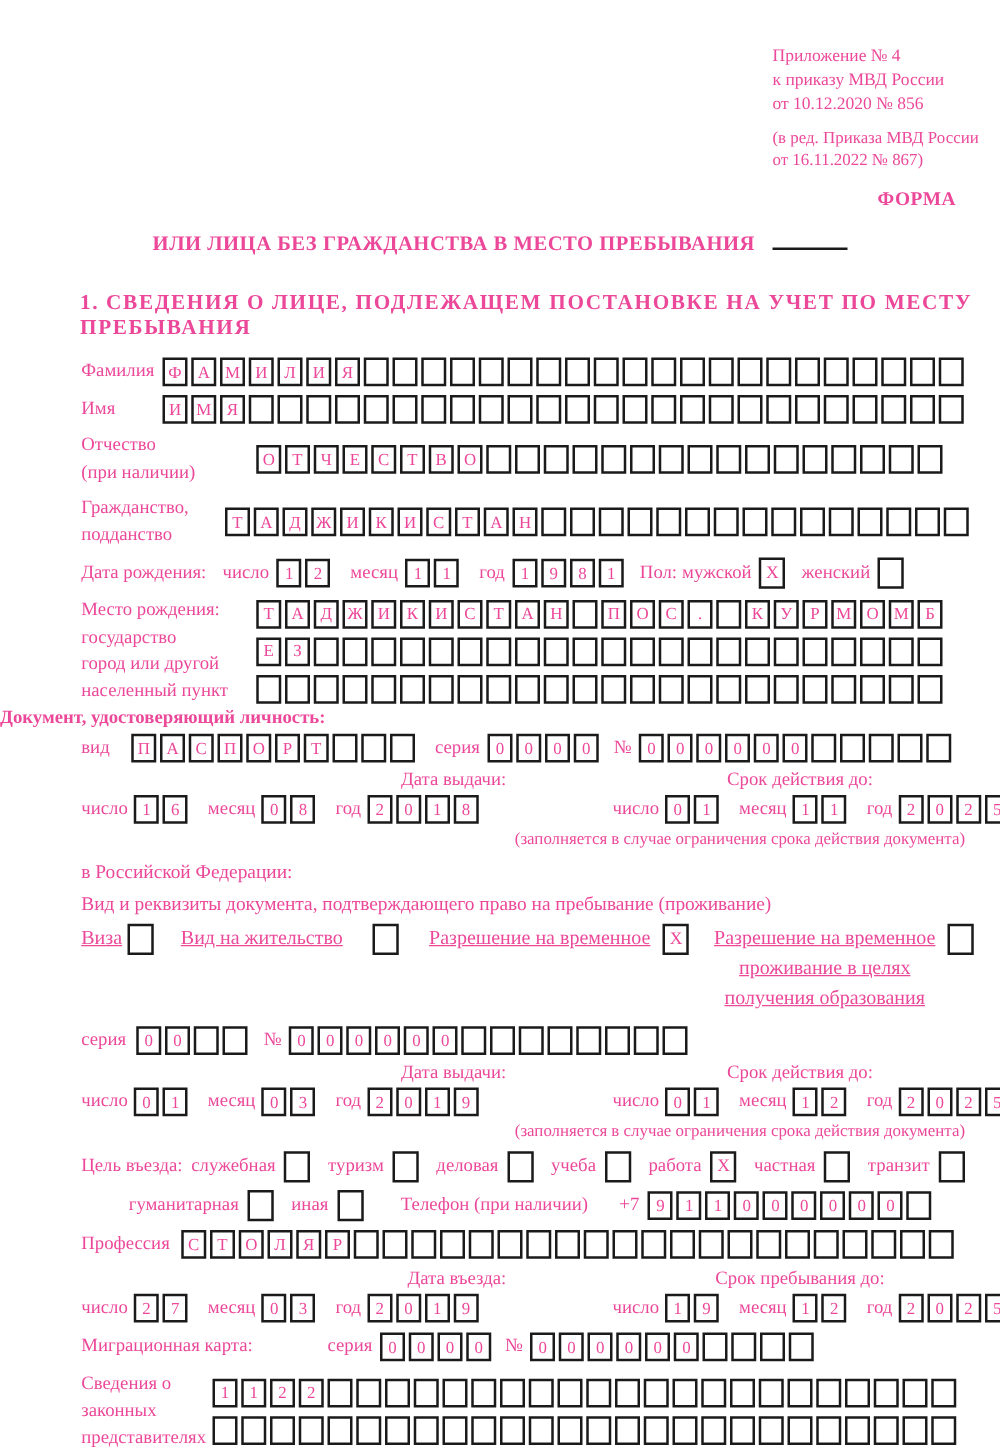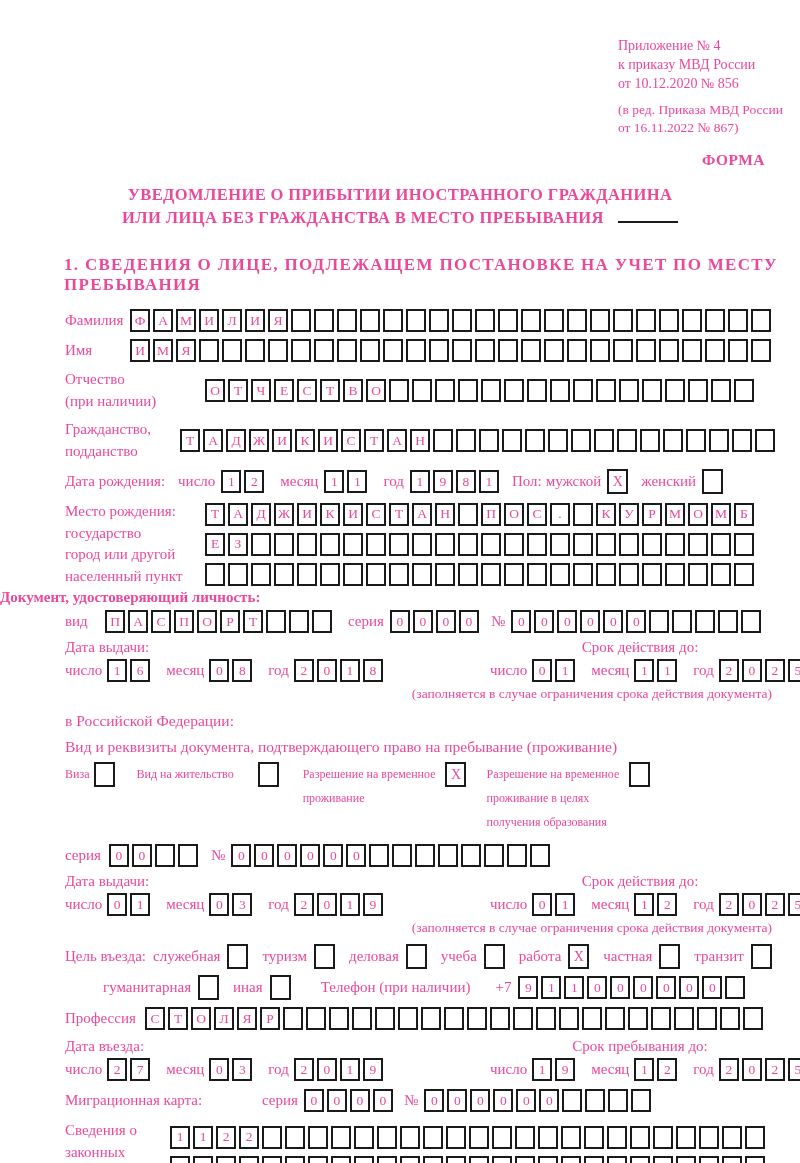--- a/index.html
+++ b/index.html
@@ -31,30 +31,30 @@
     font-size:13.5px; flex:0 0 auto; background:#fff;
   }
   .checkbox {
     width:21px; height:25px; border:2px solid #1a1a1a; display:inline-flex;
     align-items:center; justify-content:center; font-size:14px; flex:0 0 auto; background:#fff;
   }
   .col { display:flex; flex-direction:column; gap:7px; }
   .dlabel { font-size:15px; margin:0 6px 0 13px; flex:0 0 auto; }
   .doc-header { text-align:left; font-weight:bold; font-size:15px; margin-top:8px; }
   .dates-header { display:flex; padding-left:65px; font-size:15px; margin-top:9px; }
-  .dh-left { width:340px; text-align:left; }
+  .dh-left { width:340px; text-align:right; }
   .dh-right { margin-left:85px; width:300px; text-align:center; }
   .dgroup { display:flex; align-items:center; width:340px; flex:0 0 auto; }
   .dgroup.rightg { margin-left:85px; width:auto; }
   .dl { font-size:15px; margin-right:5px; } .dl2 { font-size:15px; margin-left:13px; margin-right:5px; }
   .reg-note { text-align:right; padding-right:28px; font-size:13.5px; margin-top:4px; }
   .intro { padding-left:65px; font-size:15.5px; line-height:26px; margin-top:6px; }
   .options-row { display:flex; align-items:flex-start; padding-left:65px; margin-top:8px; }
   .opt { display:flex; align-items:flex-start; flex:0 0 auto; }
-  .opt-lines { display:flex; flex-direction:column; line-height:24px; font-size:12px; }
+  .opt-lines { display:flex; flex-direction:column; text-align:center; line-height:24px; font-size:16px;text-decoration:underline; }
   .opt .checkbox { margin-left:10px; margin-top:0; }
   .purpose-label { font-size:15px; margin-right:7px; flex:0 0 auto; }
   .gap14 { margin-left:14px; }
 </style>
 </head>
 <body>
 
 <div class="page">
 
   <div class="appendix">
@@ -63,21 +63,20 @@
     <div>от 10.12.2020 № 856</div>
     <div class="edition">
       <div>(в ред. Приказа МВД России</div>
       <div>от 16.11.2022 № 867)</div>
     </div>
   </div>
 
   <div class="forma">ФОРМА</div>
 
   <div class="title">
-    <div>УВЕДОМЛЕНИЕ О ПРИБЫТИИ ИНОСТРАННОГО ГРАЖДАНИНА</div>
     <div><span>ИЛИ ЛИЦА БЕЗ ГРАЖДАНСТВА В МЕСТО ПРЕБЫВАНИЯ</span><span class="blank-line"></span></div>
   </div>
 
   <div class="section-heading">1. СВЕДЕНИЯ О ЛИЦЕ, ПОДЛЕЖАЩЕМ ПОСТАНОВКЕ НА УЧЕТ ПО МЕСТУ ПРЕБЫВАНИЯ</div>
 
   <div class="row" style="margin-top:14px">
     <span class="flabel lw65">Фамилия</span>
     <span class="cells">
         <span class="cell">Ф</span>
         <span class="cell">А</span>
@@ -428,21 +427,20 @@
     </span>
     <span class="opt" style="margin-left:22px">
       <span class="opt-lines">
           <span>Вид на жительство</span>
         </span>
       <span class="checkbox" style="margin-left:24px"></span>
     </span>
     <span class="opt" style="margin-left:24px">
       <span class="opt-lines">
         <span>Разрешение на временное</span>
-        <span>проживание</span>
       </span>
       <span class="checkbox">X</span>
     </span>
     <span class="opt" style="margin-left:20px">
       <span class="opt-lines">
         <span>Разрешение на временное</span>
         <span>проживание в целях</span>
         <span>получения образования</span>
       </span>
       <span class="checkbox"></span>

